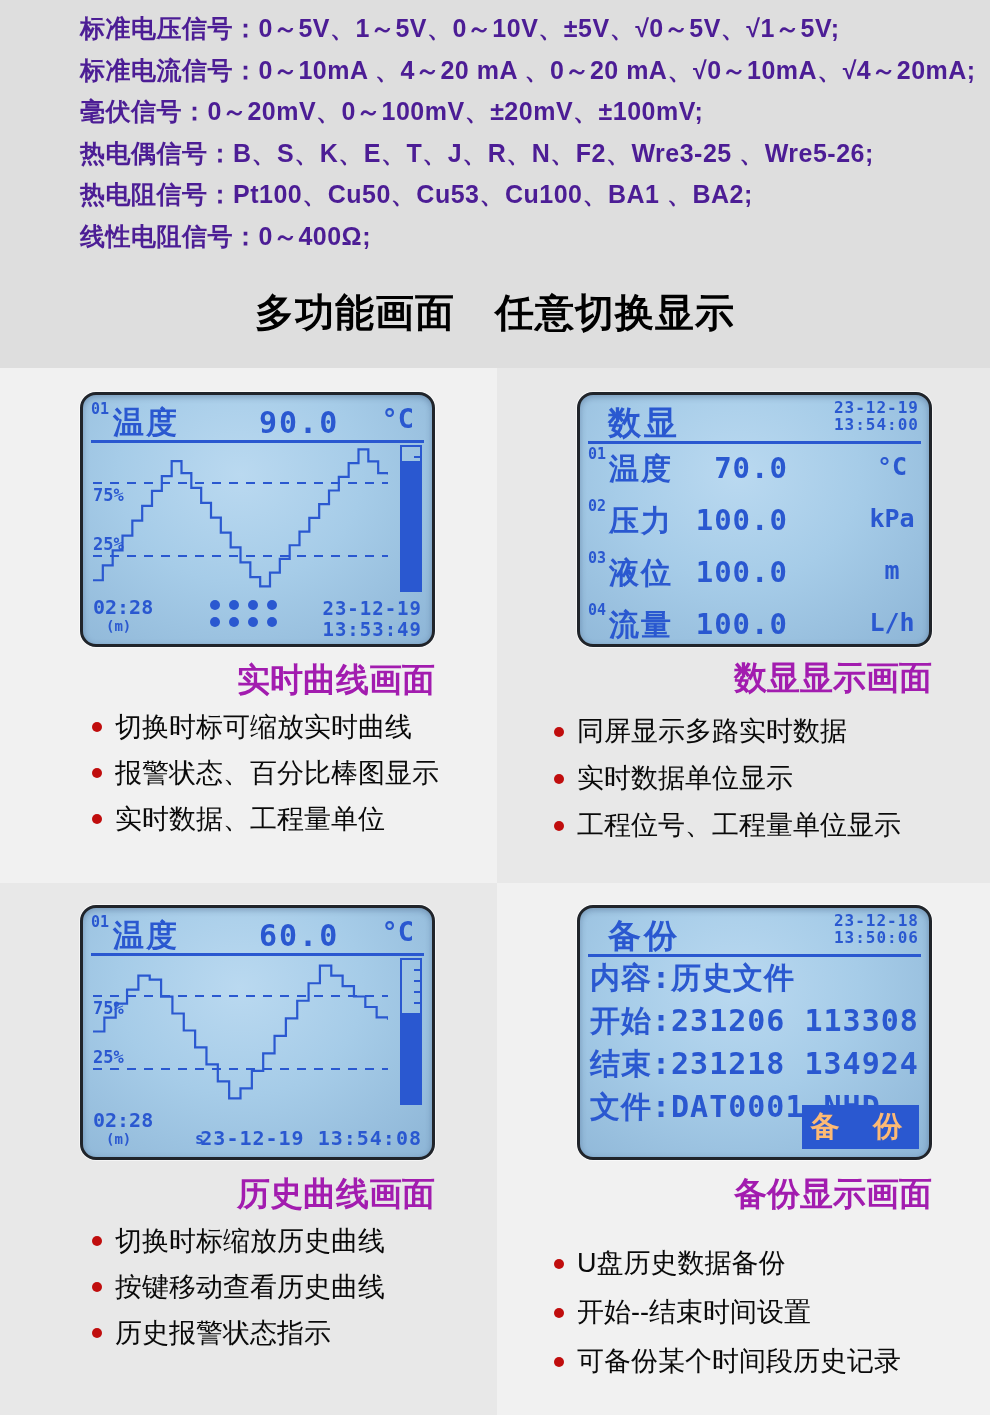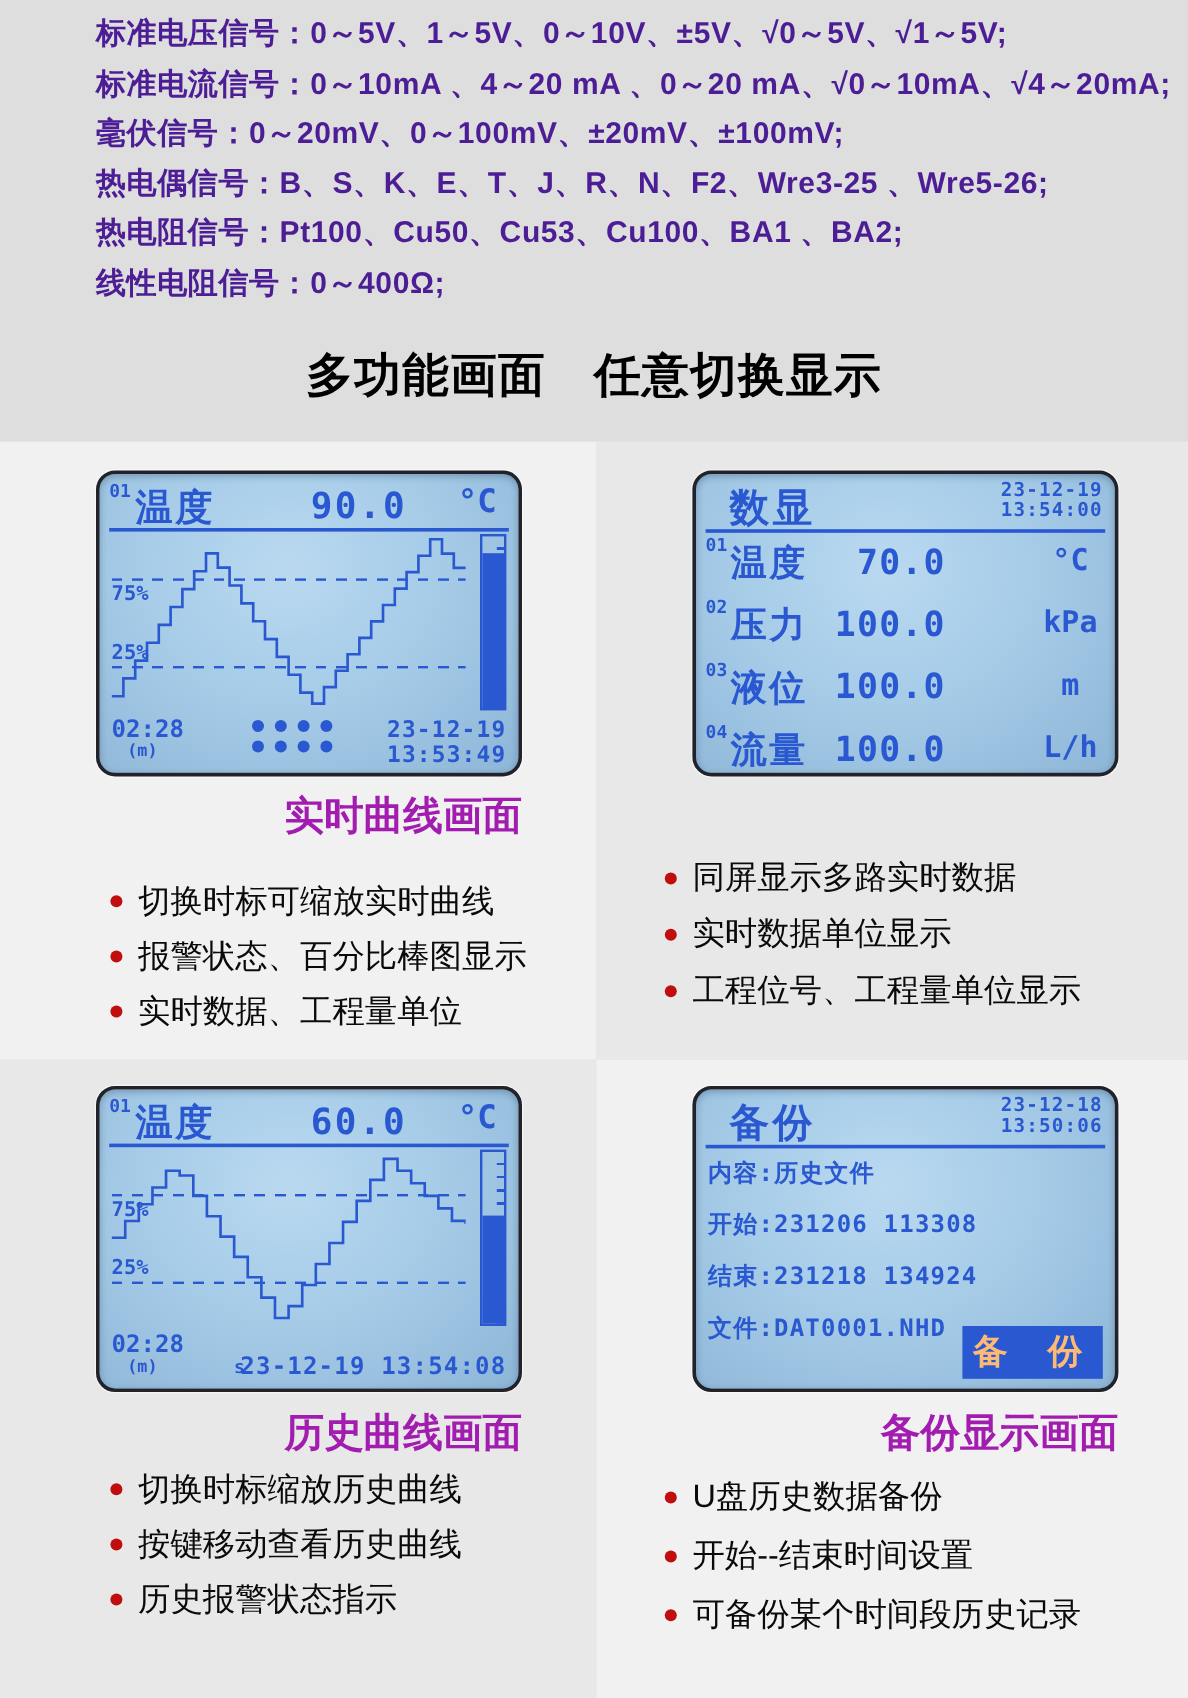--- a/index.html
+++ b/index.html
@@ -74,21 +74,21 @@
   .d-rows{position:absolute;left:8px;right:8px;top:44px;}
   .d-row{position:relative;height:52px;}
   .d-ch{position:absolute;left:0;top:6px;font-size:15px;font-weight:bold;}
   .d-name{position:absolute;left:21px;top:10px;font-size:30px;font-weight:bold;letter-spacing:2px;}
   .d-val{position:absolute;left:105px;top:12px;width:95px;text-align:right;
     font-size:29px;font-weight:bold;letter-spacing:1px;}
   .d-unit{position:absolute;left:268px;top:13px;width:72px;text-align:center;
     font-size:25px;font-weight:bold;}
   
   .bk-lines{position:absolute;left:10px;right:8px;top:48px;}
-  .bk-line{font-size:20px;font-weight:bold;line-height:43px;letter-spacing:1px;white-space:nowrap;}
+  .bk-line{font-size:30px;font-weight:bold;line-height:43px;letter-spacing:1px;white-space:nowrap;}
   .bk-btn{position:absolute;right:10px;bottom:8px;background:#2a58d0;color:#fdba74;
     font-size:29px;font-weight:bold;padding:2px 9px;letter-spacing:8px;}
 </style>
 </head>
 <body>
 
 <div class="spec">
   <div class="spec-line">标准电压信号：0～5V、1～5V、0～10V、±5V、√0～5V、√1～5V;</div>
   <div class="spec-line">标准电流信号：0～10mA 、4～20 mA 、0～20 mA、√0～10mA、√4～20mA;</div>
   <div class="spec-line">毫伏信号：0～20mV、0～100mV、±20mV、±100mV;</div>
@@ -134,21 +134,21 @@
           <i></i>
       </div>
       <div class="ft-stamp">
         <div>23-12-19</div>
         <div>13:53:49</div>
       </div>
     </div>
   </div>
   <div class="cap-title" style="top:290px;">实时曲线画面</div>
   <ul class="cap-list" style="left:88px;top:336px;">
-    <li style="line-height:46px;margin-top:24px;">切换时标可缩放实时曲线</li>
+    <li style="line-height:46px;">切换时标可缩放实时曲线</li>
     <li style="line-height:46px;">报警状态、百分比棒图显示</li>
     <li style="line-height:46px;">实时数据、工程量单位</li>
   </ul>
 </div>
 
 <div class="quad q-tr">
   <div class="lcd" style="left:80px;top:24px;">
     <div class="d-head">
       <span class="d-title">数显</span>
       <div class="d-stamp">
@@ -176,20 +176,21 @@
         <span class="d-unit">m</span>
       </div>
       <div class="d-row">
         <span class="d-ch">04</span>
         <span class="d-name">流量</span>
         <span class="d-val">100.0</span>
         <span class="d-unit">L/h</span>
       </div>
     </div>
   </div>
+  <div class="cap-title" style="top:288px;">数显显示画面</div>
   <ul class="cap-list" style="left:53px;top:340px;">
     <li style="line-height:47px;">同屏显示多路实时数据</li>
     <li style="line-height:47px;">实时数据单位显示</li>
     <li style="line-height:47px;">工程位号、工程量单位显示</li>
   </ul>
 </div>
 
 <div class="quad q-bl">
   <div class="lcd" style="left:80px;top:22px;">
     <div class="lcd-head">
@@ -237,18 +238,18 @@
     </div>
     <div class="bk-lines">
       <div class="bk-line">内容:历史文件</div>
       <div class="bk-line">开始:231206 113308</div>
       <div class="bk-line">结束:231218 134924</div>
       <div class="bk-line">文件:DAT0001.NHD</div>
     </div>
     <div class="bk-btn">备 份</div>
   </div>
   <div class="cap-title" style="top:289px;">备份显示画面</div>
-  <ul class="cap-list" style="left:53px;top:340px;">
+  <ul class="cap-list" style="left:53px;top:356px;">
     <li style="line-height:49px;">U盘历史数据备份</li>
     <li style="line-height:49px;">开始--结束时间设置</li>
     <li style="line-height:49px;">可备份某个时间段历史记录</li>
   </ul>
 </div>
 
 </body></html>

